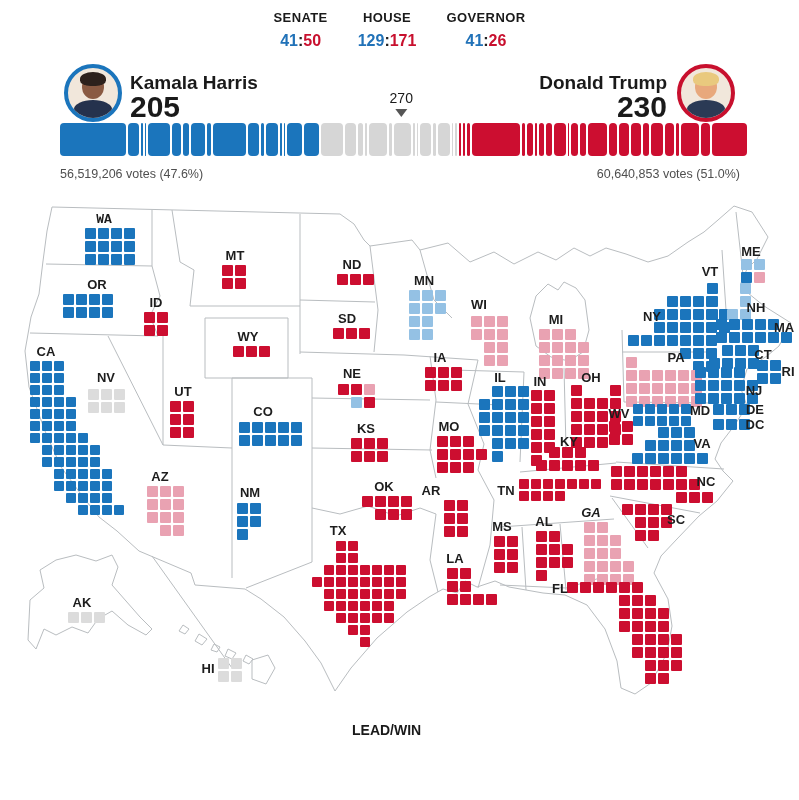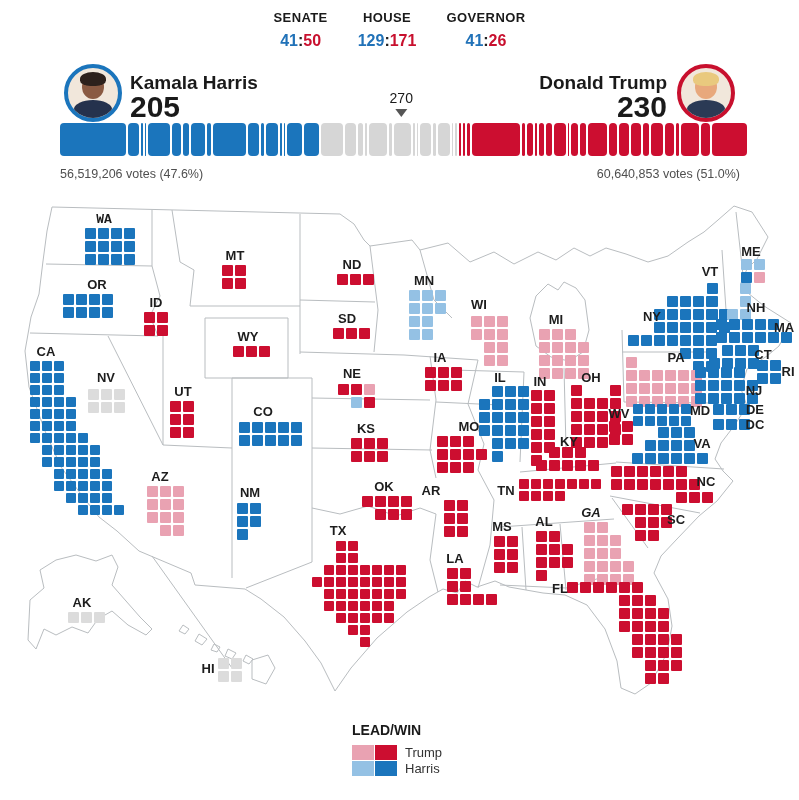--- a/index.html
+++ b/index.html
@@ -415,21 +415,21 @@
         <div class="sq" style="left: 13px; top: 0px; width: 11px; height: 11px; background: rgb(204, 14, 48);"></div>
         <div class="sq" style="left: 26px; top: 0px; width: 11px; height: 11px; background: rgb(204, 14, 48);"></div>
         <div class="sq" style="left: 0px; top: 13px; width: 11px; height: 11px; background: rgb(204, 14, 48);"></div>
         <div class="sq" style="left: 13px; top: 13px; width: 11px; height: 11px; background: rgb(204, 14, 48);"></div>
         <div class="sq" style="left: 26px; top: 13px; width: 11px; height: 11px; background: rgb(204, 14, 48);"></div>
         <div class="sq" style="left: 39px; top: 13px; width: 11px; height: 11px; background: rgb(204, 14, 48);"></div>
         <div class="sq" style="left: 0px; top: 26px; width: 11px; height: 11px; background: rgb(204, 14, 48);"></div>
         <div class="sq" style="left: 13px; top: 26px; width: 11px; height: 11px; background: rgb(204, 14, 48);"></div>
         <div class="sq" style="left: 26px; top: 26px; width: 11px; height: 11px; background: rgb(204, 14, 48);"></div>
       </div>
-      <div class="state-label" style="left: 469px; top: 426px;">MO</div>
+      <div class="state-label" style="left: 449px; top: 426px;">MO</div>
       <div class="state-grid" style="left: 444px; top: 500px;">
         <div class="sq" style="left: 0px; top: 0px; width: 11px; height: 11px; background: rgb(204, 14, 48);"></div>
         <div class="sq" style="left: 13px; top: 0px; width: 11px; height: 11px; background: rgb(204, 14, 48);"></div>
         <div class="sq" style="left: 0px; top: 13px; width: 11px; height: 11px; background: rgb(204, 14, 48);"></div>
         <div class="sq" style="left: 13px; top: 13px; width: 11px; height: 11px; background: rgb(204, 14, 48);"></div>
         <div class="sq" style="left: 0px; top: 26px; width: 11px; height: 11px; background: rgb(204, 14, 48);"></div>
         <div class="sq" style="left: 13px; top: 26px; width: 11px; height: 11px; background: rgb(204, 14, 48);"></div>
       </div>
       <div class="state-label" style="left: 431px; top: 490px;">AR</div>
       <div class="state-grid" style="left: 447px; top: 568px;">
@@ -839,25 +839,13 @@
         <div class="sq" style="left: 13px; top: 0px; width: 11px; height: 11px; background: rgb(220, 220, 220);"></div>
         <div class="sq" style="left: 0px; top: 13px; width: 11px; height: 11px; background: rgb(220, 220, 220);"></div>
         <div class="sq" style="left: 13px; top: 13px; width: 11px; height: 11px; background: rgb(220, 220, 220);"></div>
       </div>
       <div class="state-label" style="left: 208px; top: 668px;">HI</div>
     </div>
 </div>
 
 <div id="legend">
   <div class="legend-title">LEAD/WIN</div>
-  <div id="legend-rows">
-      <div class="legend-row">
-        <div class="swatch" style="background: rgb(233, 162, 178);"></div>
-        <div class="swatch" style="background: rgb(204, 14, 48);"></div>
-        <div class="legend-label">Trump</div>
-      </div>
-      <div class="legend-row">
-        <div class="swatch" style="background: rgb(148, 193, 228);"></div>
-        <div class="swatch" style="background: rgb(27, 117, 188);"></div>
-        <div class="legend-label">Harris</div>
-      </div>
-    </div>
 </div>
 
 </body></html>

